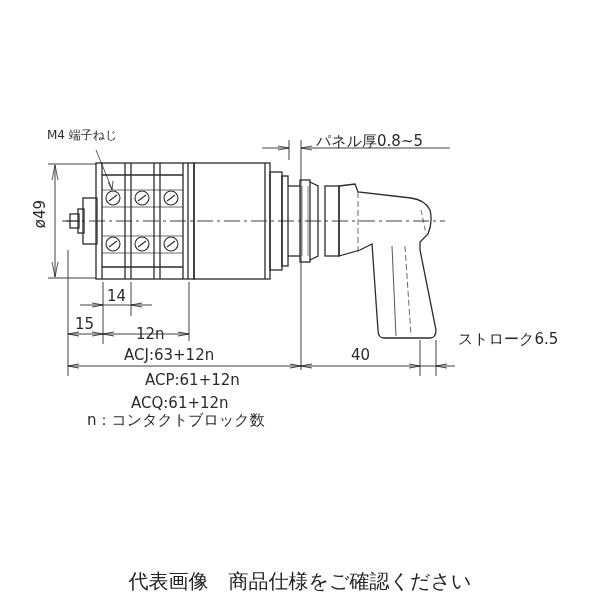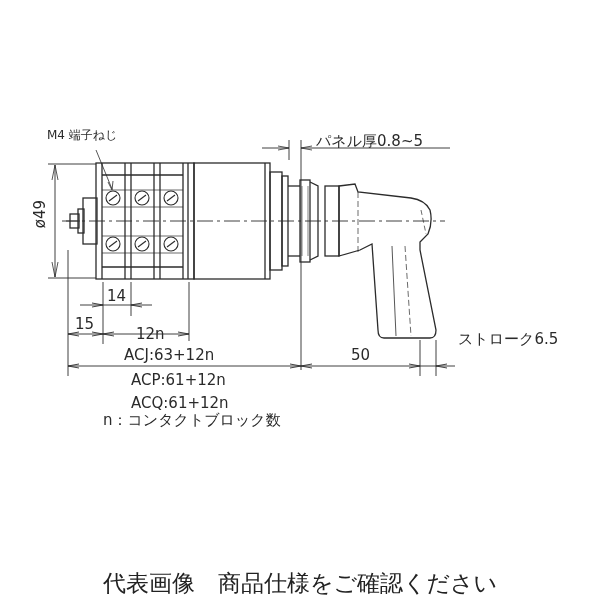--- a/index.html
+++ b/index.html
@@ -1,20 +1,20 @@
 <!DOCTYPE html>
 <html><head>
 <meta charset="utf-8">
 <style>
   html, body { margin: 0; padding: 0; background: #ffffff; }
   body { width: 600px; height: 600px; position: relative; overflow: hidden; font-family: "DejaVu Sans", "Liberation Sans", sans-serif; }
   #drawing { position: absolute; left: 0; top: 0; width: 600px; height: 600px; }
   .lbl { position: absolute; color: #2a2a2a; white-space: nowrap; font-family: "DejaVu Sans", "Liberation Sans", sans-serif; }
   .dim { font-size: 15px; }
-  .caption { position: absolute; left: 0; width: 600px; top: 568px; text-align: center; font-size: 23px; color: #222; font-family: "DejaVu Sans", sans-serif; }
+  .caption { position: absolute; left: 0; width: 600px; top: 568px; text-align: center; font-size: 20px; color: #222; font-family: "DejaVu Sans", sans-serif; }
 </style>
 </head>
 <body>
 
 <svg id="drawing" viewBox="0 0 600 600" xmlns="http://www.w3.org/2000/svg">
   <g stroke="#2b2b2b" fill="none" stroke-width="1.3">
 
     <g>
       <line x1="48" y1="164" x2="96" y2="164" stroke-width="0.9"></line>
       <line x1="48" y1="278" x2="96" y2="278" stroke-width="0.9"></line>
@@ -131,19 +131,19 @@
   </g>
 </svg>
 
 <div class="lbl" style="left:47px;top:127px;font-size:12px;">M4 端子ねじ</div>
 <div class="lbl" style="left:316px;top:132px;font-size:15px;">パネル厚0.8~5</div>
 <div class="lbl dim" style="left:26px;top:205px;transform:rotate(-90deg);transform-origin:center;">ø49</div>
 <div class="lbl dim" style="left:107px;top:287px;">14</div>
 <div class="lbl dim" style="left:75px;top:315px;text-align:right;">15</div>
 <div class="lbl dim" style="left:136px;top:325px;">12n</div>
 <div class="lbl dim" style="left:124px;top:346px;">ACJ:63+12n</div>
-<div class="lbl dim" style="left:131px;top:371px;">ACP:61+12n</div>
+<div class="lbl dim" style="left:145px;top:371px;">ACP:61+12n</div>
 <div class="lbl dim" style="left:131px;top:394px;">ACQ:61+12n</div>
-<div class="lbl dim" style="left:87px;top:411px;margin-left:16px;">n：コンタクトブロック数</div>
-<div class="lbl dim" style="left:351px;top:346px;">50</div>
+<div class="lbl dim" style="left:87px;top:411px;">n：コンタクトブロック数</div>
+<div class="lbl dim" style="left:351px;top:346px;">40</div>
 <div class="lbl dim" style="left:458px;top:330px;">ストローク6.5</div>
 
 <div class="caption">代表画像　商品仕様をご確認ください</div>
 
 </body></html>

